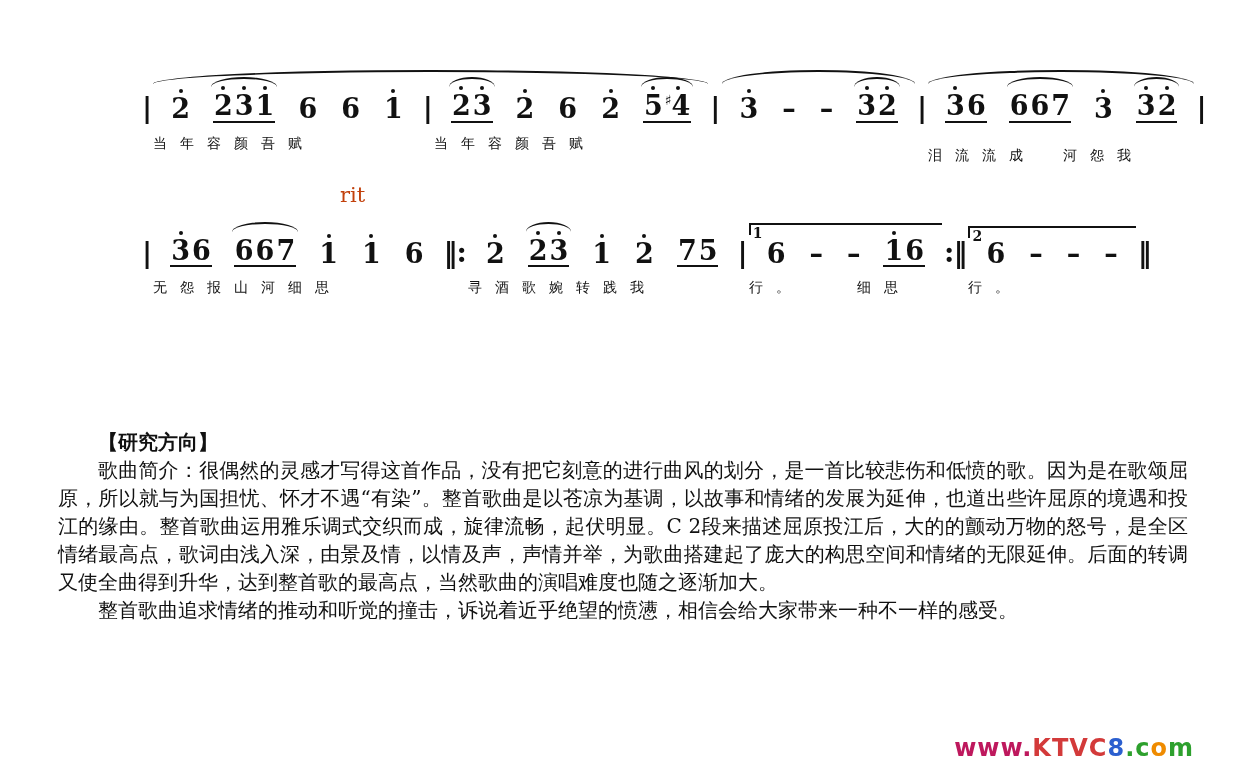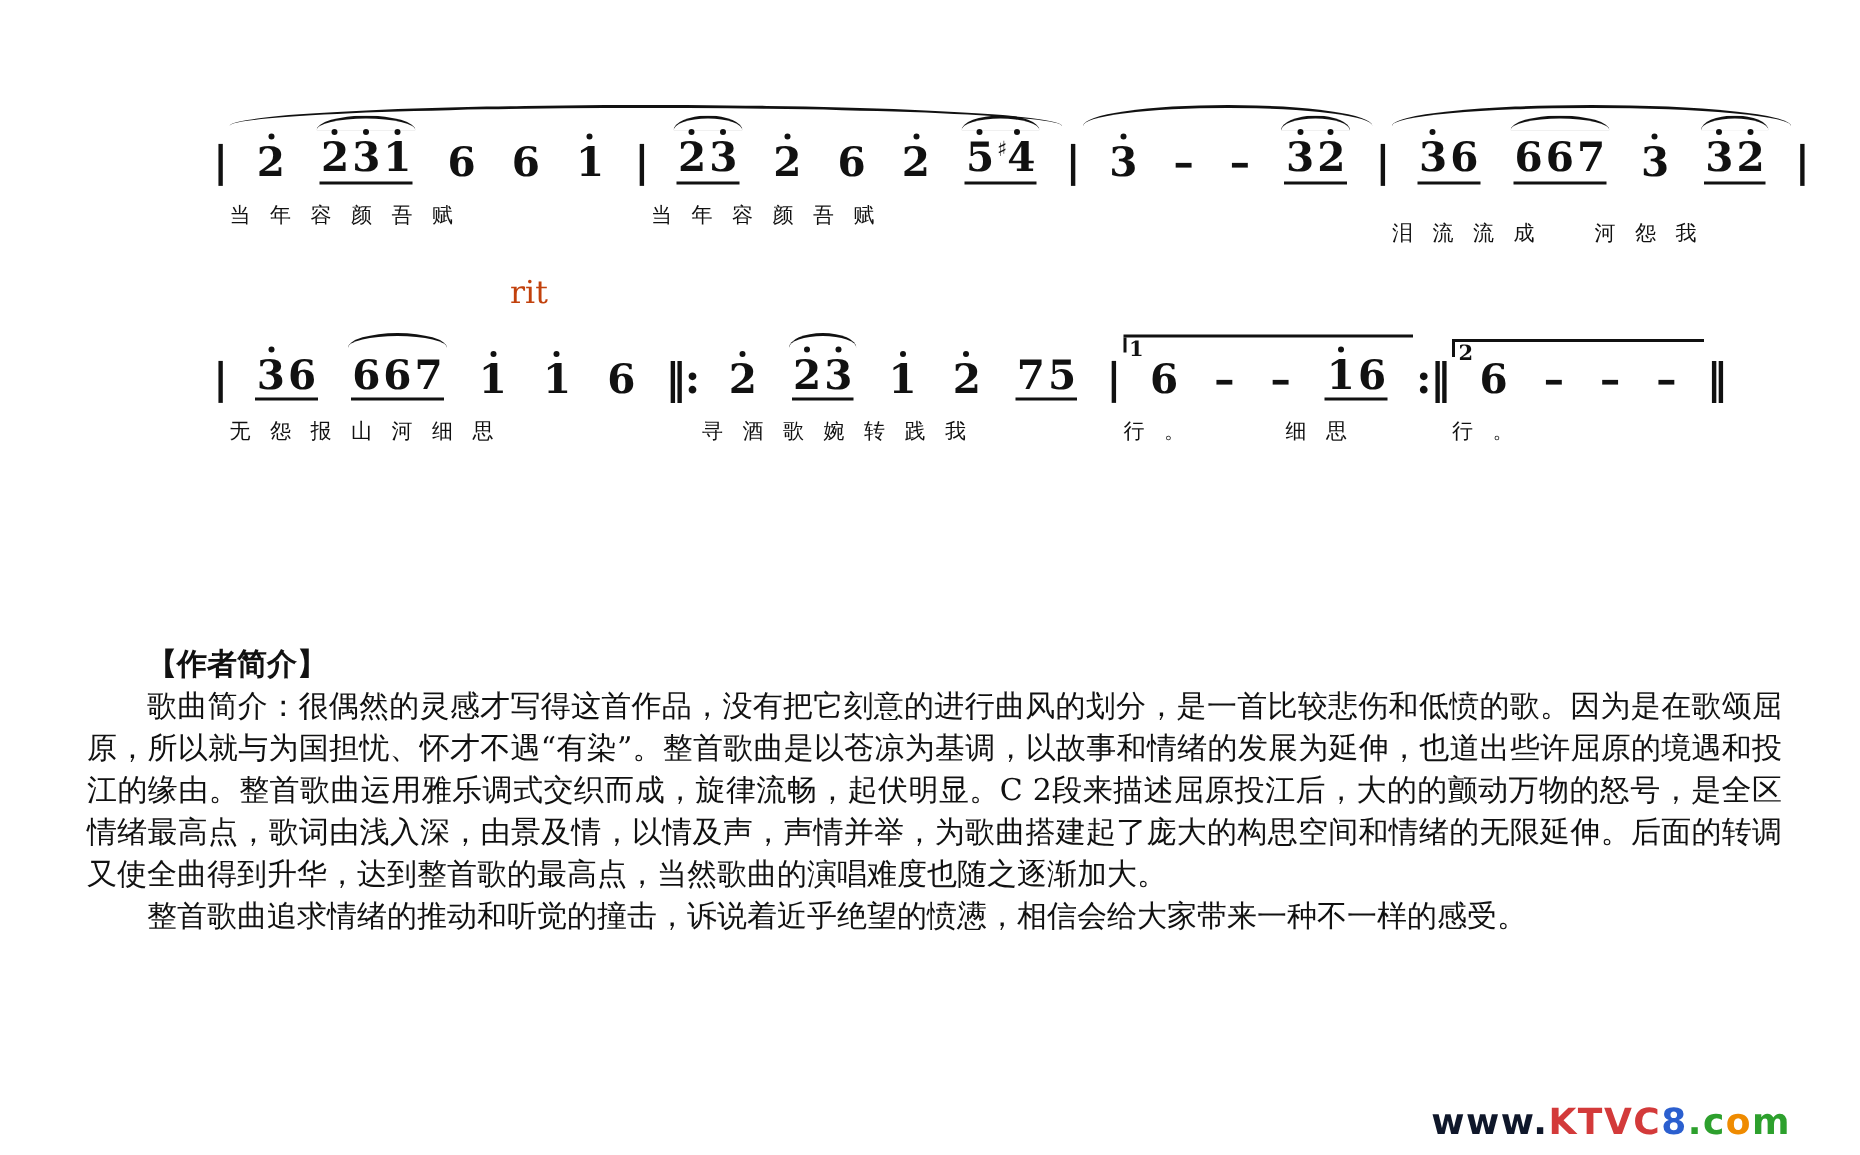--- a/index.html
+++ b/index.html
@@ -448,19 +448,19 @@
         <div class="lyrics-row">
           <span class="lyr" style="left: 13px;">无怨报山河细思</span>
           <span class="lyr" style="left: 328px;">寻酒歌婉转践我</span>
           <span class="lyr" style="left: 609px; font-family: Liberation Mono, monospace;">行。　　细思</span>
           <span class="lyr" style="left: 828px;">行。</span>
         </div>
       </div>
     </div>
 
   <div class="bio">
-    <p class="heading">【作者简介】</p>
+    <p class="heading">【研究方向】</p>
     <p>歌曲简介：很偶然的灵感才写得这首作品，没有把它刻意的进行曲风的划分，是一首比较悲伤和低愤的歌。因为是在歌颂屈原，所以就与为国担忧、怀才不遇“有染”。整首歌曲是以苍凉为基调，以故事和情绪的发展为延伸，也道出些许屈原的境遇和投江的缘由。整首歌曲运用雅乐调式交织而成，旋律流畅，起伏明显。C 2段来描述屈原投江后，大的的颤动万物的怒号，是全区情绪最高点，歌词由浅入深，由景及情，以情及声，声情并举，为歌曲搭建起了庞大的构思空间和情绪的无限延伸。后面的转调又使全曲得到升华，达到整首歌的最高点，当然歌曲的演唱难度也随之逐渐加大。</p>
     <p>整首歌曲追求情绪的推动和听觉的撞击，诉说着近乎绝望的愤懑，相信会给大家带来一种不一样的感受。</p>
   </div>
 
-  <div class="watermark"><span style="color: #0f172a;">www.</span><span style="color: rgb(211, 58, 58); margin-top: 20px;">KTVC</span><span style="color: rgb(43, 95, 207);">8</span><span style="color: rgb(45, 160, 45);">.c</span><span style="color: rgb(239, 139, 0);">o</span><span style="color: rgb(45, 160, 45);">m</span></div>
+  <div class="watermark"><span style="color: #be185d;">www.</span><span style="color: rgb(211, 58, 58); margin-top: 20px;">KTVC</span><span style="color: rgb(43, 95, 207);">8</span><span style="color: rgb(45, 160, 45);">.c</span><span style="color: rgb(239, 139, 0);">o</span><span style="color: rgb(45, 160, 45);">m</span></div>
 </div>
 
 </body></html>

